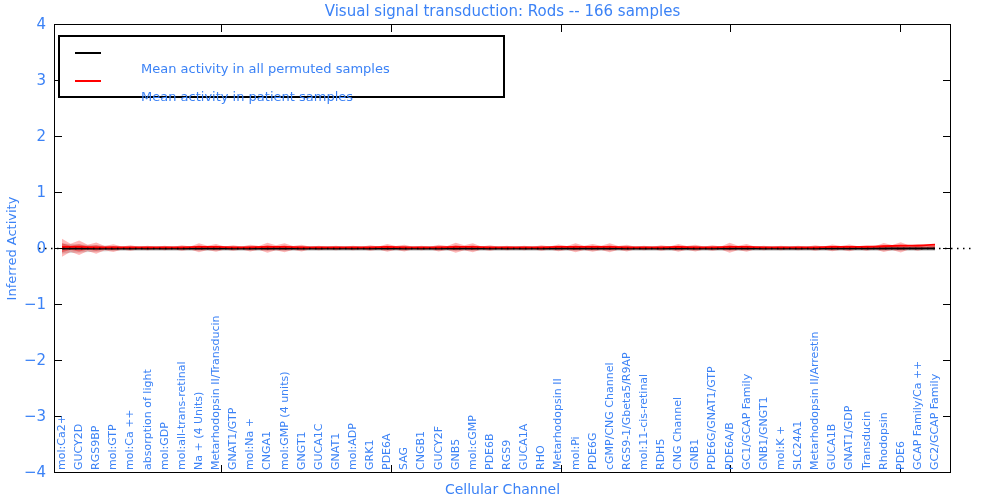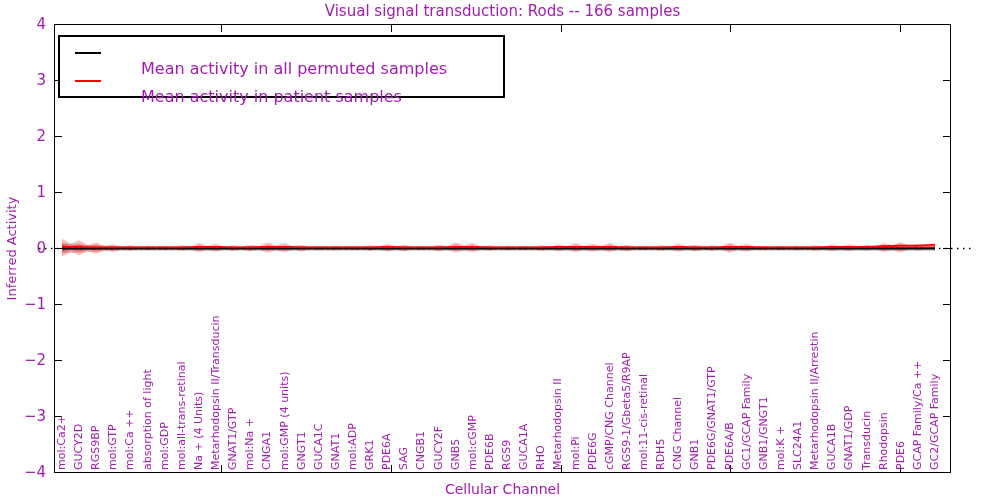--- a/index.html
+++ b/index.html
@@ -1,21 +1,21 @@
 <!DOCTYPE html>
 <html><head>
 <meta charset="utf-8">
 <style>
   html,body{margin:0;padding:0;background:#ffffff;}
   #fig{
     position:relative;
     width:1000px;height:500px;
     background:#ffffff;
     font-family:"DejaVu Sans","Liberation Sans",sans-serif;
-    color:#a21caf;
+    color:#3b82f6;
     overflow:hidden;
   }
   #plot-frame{
     position:absolute;left:54px;top:24px;width:897px;height:449px;
     border:1px solid #000;box-sizing:border-box;background:#fff;
   }
   #title{
     position:absolute;left:54px;top:2px;width:897px;
     text-align:center;font-size:15px;
   }
@@ -43,21 +43,21 @@
     border:2px solid #000;background:#fff;box-sizing:border-box;
     display:flex;flex-direction:column;justify-content:center;
     z-index:5;
   }
   .legend-row{
     display:flex;align-items:center;height:28px;padding-left:15px;
   }
   .legend-swatch{
     width:26px;height:2px;margin-right:40px;flex:none;
   }
-  .legend-label{font-size:16px;margin-top:31px;}
+  .legend-label{font-size:13px;margin-top:31px;}
   #plot-svg{position:absolute;left:0;top:0;z-index:2;}
 </style>
 </head>
 <body>
 
 <div id="fig">
   <div id="title">Visual signal transduction: Rods -- 166 samples</div>
   <div id="ylabel">Inferred Activity</div>
   <div id="xlabel">Cellular Channel</div>
 

